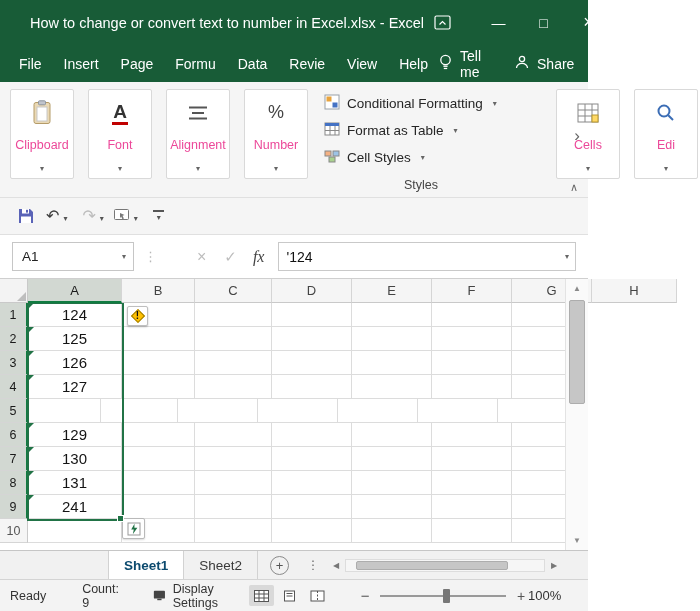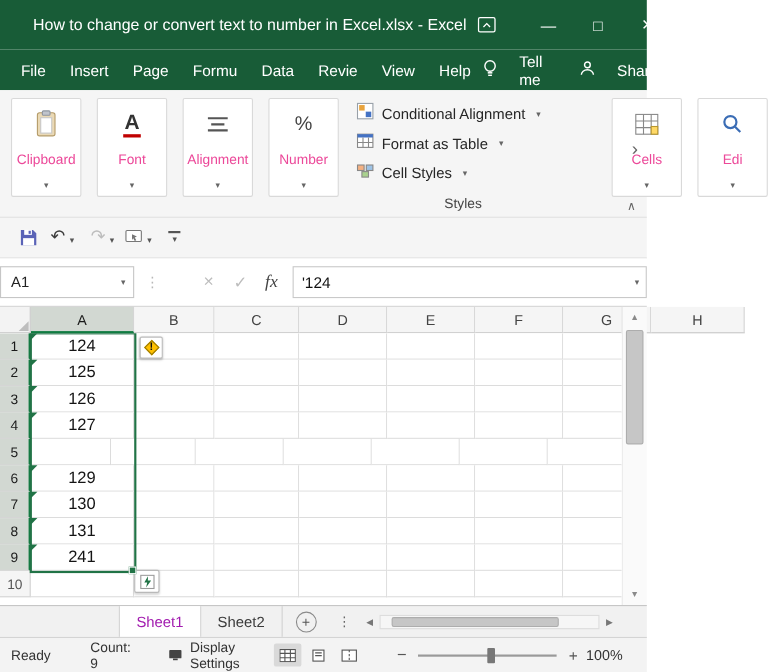--- a/index.html
+++ b/index.html
@@ -14,21 +14,21 @@
 .tb-btn{width:45px;height:100%;display:flex;align-items:center;justify-content:center;color:#fff;font-size:14px}
 .tb-btn.rdo{width:36px;margin-right:16px}
 .tb-btn.close{font-size:18px}
 
 
 .menubar{height:37px;background:#185C37;display:flex;align-items:stretch;flex:none}
 .menu-tab{display:flex;align-items:center;padding:0 11px;color:#fff;font-size:14px;white-space:nowrap}
 .menu-tab.first{margin-left:8px}
 .menu-tab.active{background:#F5F5F5;color:#1E6B3C;margin-top:4px}
 .menu-right{margin-left:auto;display:flex;align-items:center}
-.tellme,.share{display:flex;align-items:center;gap:20px;color:#fff;font-size:14px}
+.tellme,.share{display:flex;align-items:center;gap:8px;color:#fff;font-size:14px}
 .tellme{margin-right:34px}
 .share{margin-right:16px}
 
 
 .ribbon{height:116px;background:#F5F5F5;flex:none;display:flex;align-items:flex-start;gap:14px;padding:7px 0 0 10px;position:relative;border-bottom:1px solid #E0E0E0}
 .rgroup{width:64px;height:90px;background:#fff;border:1px solid #D9D9D9;border-radius:2px;display:flex;flex-direction:column;align-items:center;justify-content:space-between;padding:9px 2px 5px;flex:none}
 .rgroup .icon{height:27px;display:flex;align-items:center;justify-content:center}
 .glabel{font-size:12.5px;color:#ec4899;white-space:nowrap}
 .chev{font-size:8px;color:#666;line-height:9px}
 .font-A{font-size:19px;font-weight:bold;color:#333;border-bottom:3px solid #C00000;line-height:21px;padding:0 1px}
@@ -45,21 +45,21 @@
 
 .qat{height:37px;background:#F5F5F5;flex:none;display:flex;align-items:center;padding-left:12px;border-bottom:1px solid #E0E0E0}
 .qat-icon{display:flex;align-items:center;margin-left:6px}
 .qat-glyph{font-size:16px;color:#3d3d3d;margin-left:12px;line-height:1}
 .qat-glyph.disabled{color:#BDBDBD}
 .qat-chev{font-size:8px;color:#555;margin:5px 3px 0 4px}
 .qat-custom{display:flex;flex-direction:column;align-items:center;margin-left:12px}
 .qat-custom .bar{display:block;width:11px;height:0;border-top:2px solid #555;margin-bottom:1px}
 
 
-.fbar{height:44px;background:#fff;flex:none;display:flex;align-items:center;padding:0 0;border-bottom:1px solid #CFCFCF}
+.fbar{height:44px;background:#fff;flex:none;display:flex;align-items:center;padding:0 12px;border-bottom:1px solid #CFCFCF}
 .namebox{width:122px;height:29px;border:1px solid #C6C6C6;display:flex;align-items:center;background:#fff;flex:none}
 .nb-text{font-size:13.5px;color:#222;margin-left:9px}
 .namebox .chev{margin-left:auto;margin-right:7px}
 .fb-dots{color:#B8B8B8;font-size:13px;margin:0 10px}
 .fb-x{color:#BDBDBD;font-size:16px;margin-left:30px}
 .fb-check{color:#BDBDBD;font-size:15px;margin-left:18px}
 .fb-fx{font-family:"Liberation Serif",serif;font-style:italic;font-size:16px;color:#444;margin:0 14px 0 16px}
 .fb-field{flex:1;height:29px;border:1px solid #C9C9C9;display:flex;align-items:center;background:#fff}
 .fb-formula{font-size:14px;color:#111;margin-left:7px}
 .fb-field .chev{margin-left:auto;margin-right:6px}
@@ -88,21 +88,21 @@
 .qa-btn{position:absolute;left:122px;top:215px;width:23px;height:21px;background:#fff;border:1px solid #B9B9B9;border-radius:2px;box-shadow:0 1px 2px rgba(0,0,0,.15);z-index:5;display:flex;align-items:center;justify-content:center}
 .vscroll{width:23px;flex:none;background:#FAFAFA;border-left:1px solid #E3E3E3;display:flex;flex-direction:column}
 .vs-arrow{height:19px;display:flex;align-items:center;justify-content:center;font-size:8px;color:#8a8a8a;flex:none}
 .vs-track{flex:1;position:relative}
 .vs-thumb{position:absolute;left:3px;right:3px;top:2px;height:104px;background:#C6C6C6;border:1px solid #ADADAD;border-radius:2px}
 
 
 .tabbar{height:29px;flex:none;background:#F1F1F1;border-top:1px solid #C6C6C6;display:flex;align-items:stretch}
 .tab-spacer{width:108px;flex:none}
 .sheet-tab{display:flex;align-items:center;padding:0 15px;font-size:13.5px;color:#3a3a3a;border-right:1px solid #D2D2D2}
-.sheet-tab.active{background:#fff;color:#a21caf;font-weight:normal;border-left:1px solid #D2D2D2}
+.sheet-tab.active{background:#fff;color:#0c4a6e;font-weight:bold;border-left:1px solid #D2D2D2}
 .new-sheet{width:19px;height:19px;border:1px solid #8a8a8a;border-radius:50%;display:flex;align-items:center;justify-content:center;font-size:13px;color:#555;margin:auto 0 auto 12px;flex:none}
 .tab-dots{margin-left:auto;display:flex;align-items:center;color:#666;font-size:12px;padding:0 8px}
 .hscroll{width:238px;flex:none;display:flex;align-items:center;padding-right:2px}
 .hs-arrow{width:18px;display:flex;align-items:center;justify-content:center;font-size:8px;color:#777}
 .hs-track{flex:1;height:13px;background:#F6F6F6;border:1px solid #DDD;position:relative}
 .hs-thumb{position:absolute;top:1px;bottom:1px;left:10px;width:152px;background:#C6C6C6;border:1px solid #ADADAD;border-radius:2px}
 .tab-corner{width:23px;flex:none}
 
 
 .statusbar{height:32px;flex:none;background:#F3F3F3;border-top:1px solid #D4D4D4;display:flex;align-items:center;font-size:12.5px;color:#333}
@@ -110,21 +110,21 @@
 .sb-count{margin-left:36px}
 .sb-display{display:flex;align-items:center;gap:7px;margin-left:30px}
 .sb-views{display:flex;align-items:center;gap:3px;margin-left:auto}
 .sb-view{width:25px;height:21px;display:flex;align-items:center;justify-content:center;border-radius:2px}
 .sb-view.active{background:#D9D9D9}
 .sb-zoomout{margin-left:28px;color:#555;font-size:15px;width:16px;text-align:center}
 .sb-slider{width:146px;height:16px;position:relative;margin:0 8px}
 .sb-slider .track{position:absolute;left:0;right:0;top:7px;height:2px;background:#999}
 .sb-slider .thumb{position:absolute;left:50%;top:1px;width:7px;height:14px;background:#777;border-radius:1px}
 .sb-zoomin{color:#555;font-size:14px;width:16px;text-align:center}
-.sb-zoom{width:44px;text-align:right;margin-right:22px;font-size:13px}
+.sb-zoom{width:44px;text-align:left;margin-right:22px;font-size:13px}
 </style>
 </head>
 <body>
 
 <div class="app">
 
   <div class="titlebar">
     <span class="win-title">How to change or convert text to number in Excel.xlsx - Excel</span>
     <div class="tb-right">
       <span class="tb-btn rdo">
@@ -207,21 +207,21 @@
       <span class="chev">▾</span>
     </div>
 
     <div class="styles-col">
       <div class="style-btn">
         <span><svg width="16" height="16" viewBox="0 0 16 16">
               <rect x="1" y="1" width="14" height="14" fill="#fff" stroke="#98A0A8"></rect>
               <rect x="2.5" y="2.5" width="5" height="5" fill="#E8A33D"></rect>
               <rect x="8.5" y="8.5" width="5" height="5" fill="#4472C4"></rect>
             </svg></span>
-        <span class="slabel">Conditional Alignment</span>
+        <span class="slabel">Conditional Formatting</span>
         <span class="chev">▾</span>
       </div>
       <div class="style-btn">
         <span><svg width="16" height="16" viewBox="0 0 16 16">
               <rect x="1" y="2" width="14" height="12" fill="#fff" stroke="#888"></rect>
               <rect x="1" y="2" width="14" height="3" fill="#4472C4"></rect>
               <line x1="1" y1="9.5" x2="15" y2="9.5" stroke="#888"></line>
               <line x1="6" y1="5" x2="6" y2="14" stroke="#888"></line>
               <line x1="11" y1="5" x2="11" y2="14" stroke="#888"></line>
             </svg></span>

